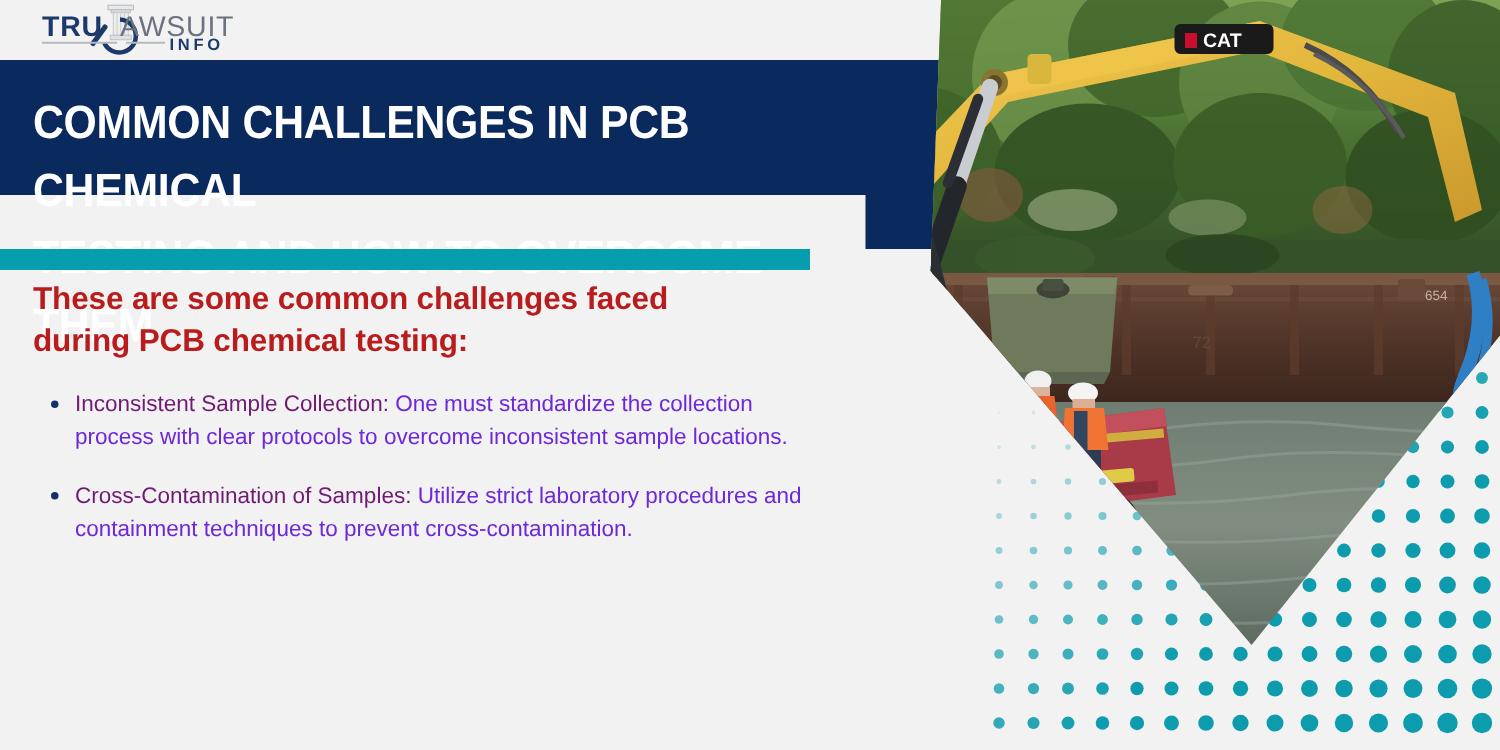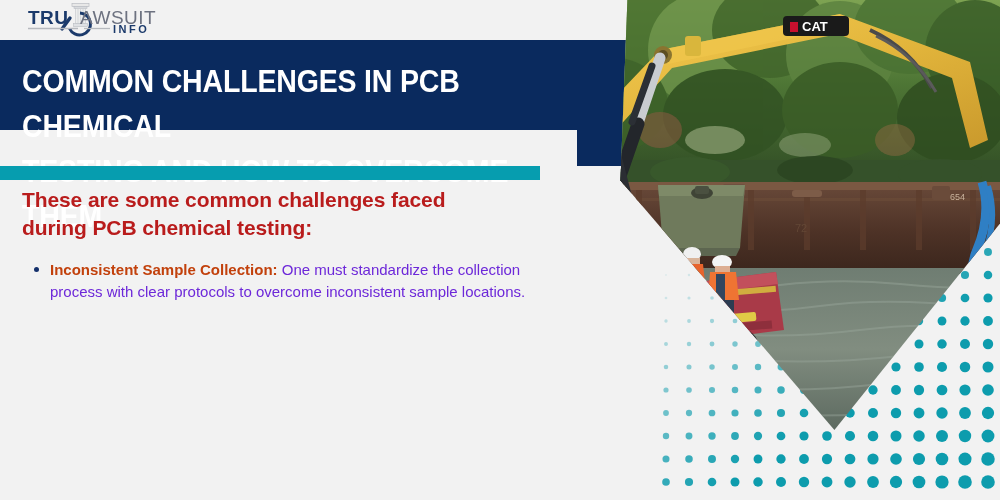--- a/index.html
+++ b/index.html
@@ -121,22 +121,22 @@
   }
   .bullet-item:last-child { margin-bottom:0; }
   .bullet-dot {
     position:absolute;
     left:12px; top:8px;
     width:5px; height:5px;
     border-radius:50%;
     background:#14306b;
   }
   .bullet-term {
-    color:#c2410c;
-    font-weight:bold;
+    color:#701a75;
+    font-weight:normal;
   }
   .bullet-desc { color:#6d28d9; }
 </style>
 </head>
 <body>
 
 <div id="infographic">
 
   <div class="media-stack">
 
@@ -527,16 +527,17 @@
     <div class="title-text">COMMON CHALLENGES IN PCB CHEMICAL
 TESTING AND HOW TO OVERCOME THEM</div>
   </div>
   <div class="teal-bar"></div>
 
   <div class="content">
     <div class="subtitle">These are some common challenges faced
 during PCB chemical testing:</div>
     <ul class="bullets" id="bullet-list">
         <li class="bullet-item"><span class="bullet-dot"></span><span class="bullet-term">Inconsistent Sample Collection:</span><span class="bullet-desc"> One must standardize the collection process with clear protocols to overcome inconsistent sample locations.</span></li>
+        <li class="bullet-item"><span class="bullet-dot"></span><span class="bullet-term">Cross-Contamination of Samples:</span><span class="bullet-desc"> Utilize strict laboratory procedures and containment techniques to prevent cross-contamination.</span></li>
       </ul>
   </div>
 
 </div>
 
 </body></html>

